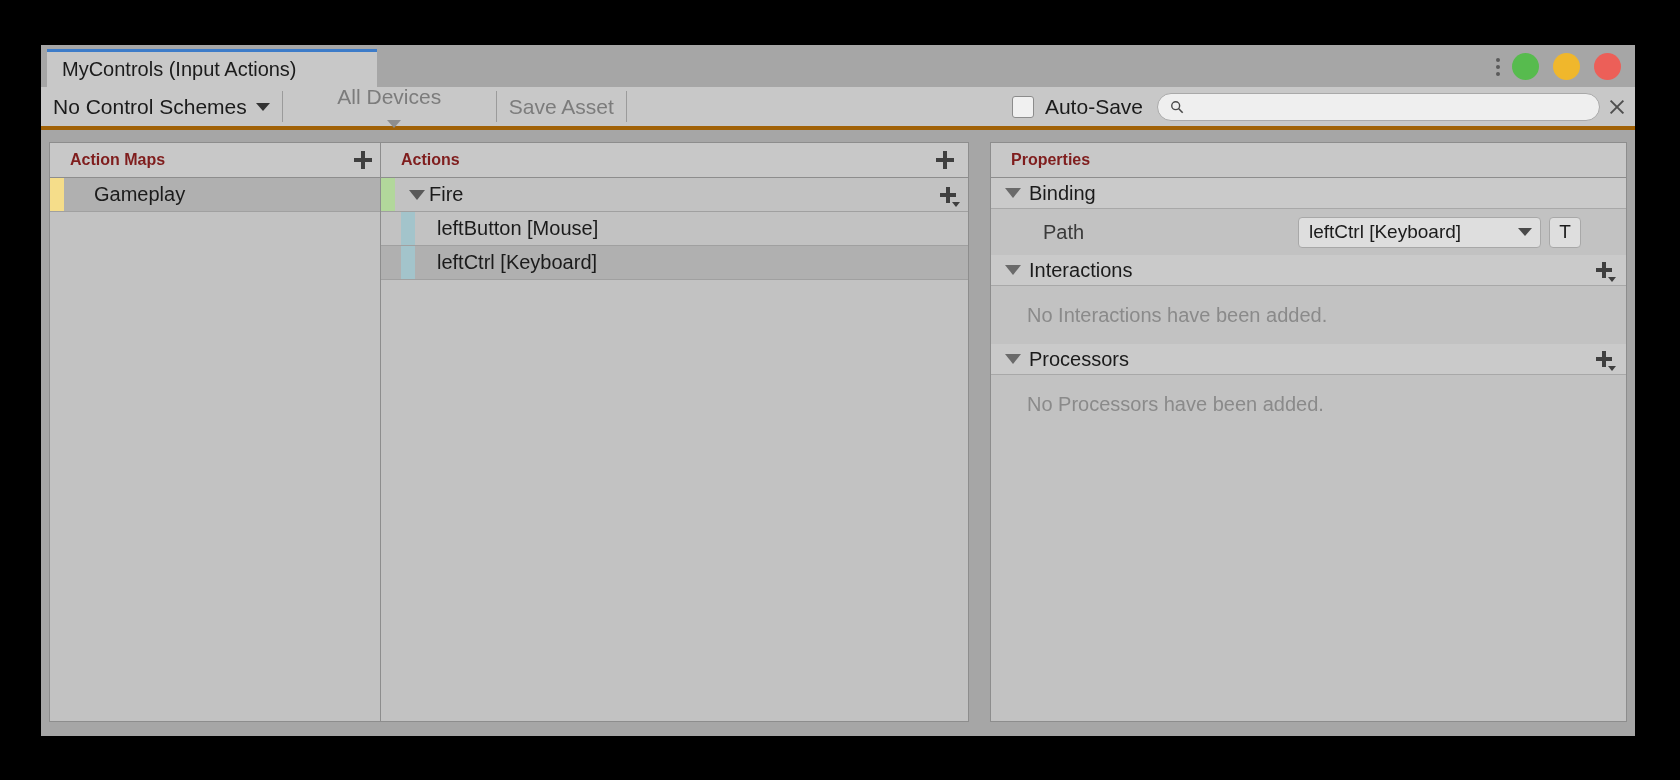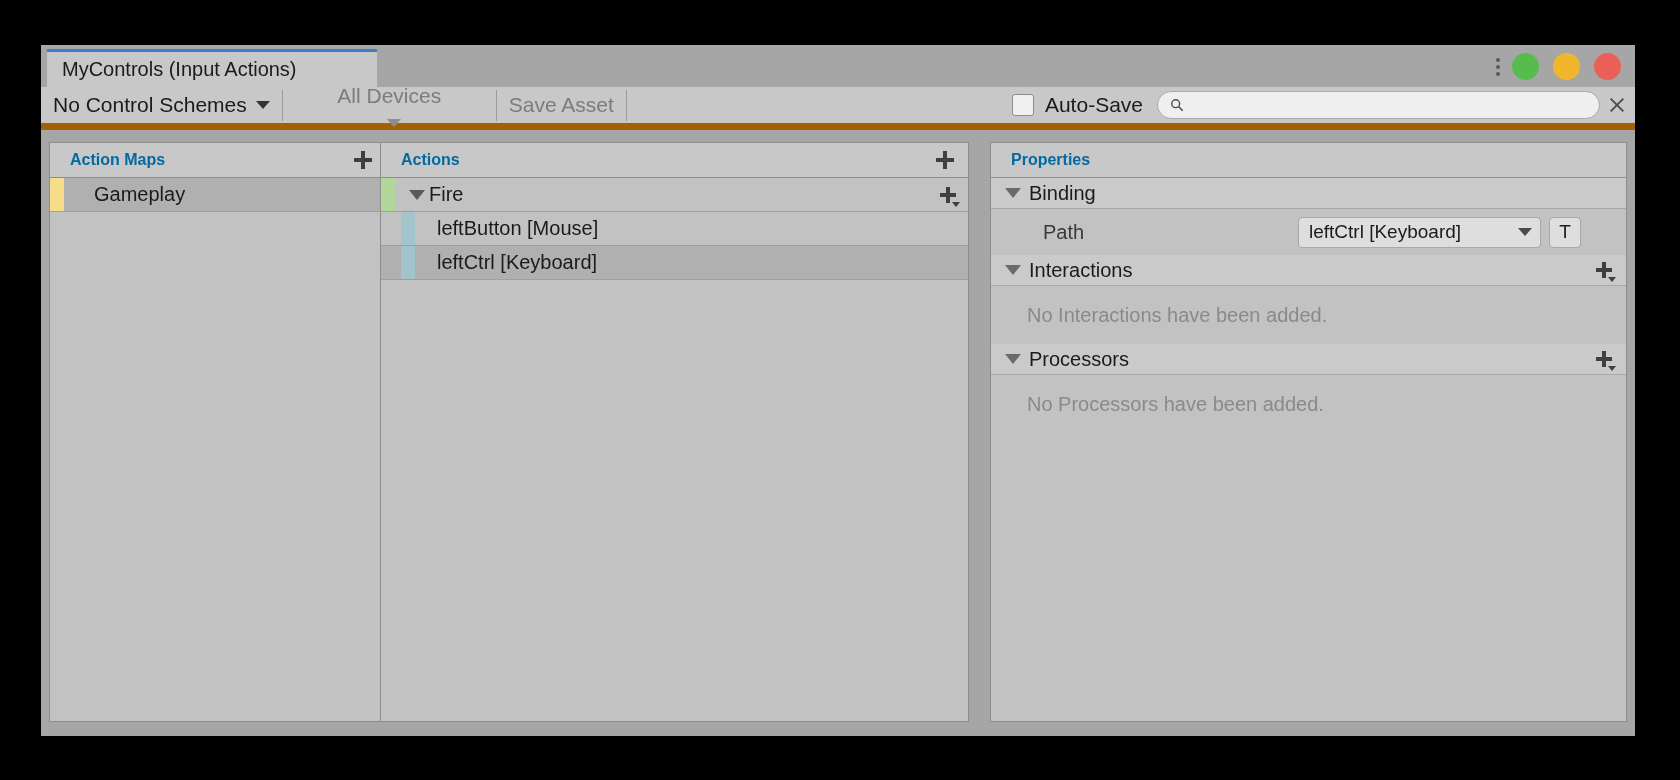--- a/index.html
+++ b/index.html
@@ -96,21 +96,21 @@
   .light.red    { background: #ec5f58; }
 
   
   .toolbar {
     position: absolute;
     left: 0;
     top: 42px;
     width: 100%;
     height: 43px;
     background: #c8c8c8;
-    border-bottom: 7px solid #a16207;
+    border-bottom: 4px solid #a16207;
     box-sizing: border-box;
     display: flex;
     align-items: center;
   }
 
   .tb-item {
     height: 43px;
     display: flex;
     align-items: center;
     box-sizing: border-box;
@@ -234,21 +234,21 @@
     border-bottom: 1px solid #8d8d8d;
     display: flex;
     align-items: center;
     justify-content: space-between;
     padding: 0 12px 0 20px;
     box-sizing: border-box;
   }
   .panel-title {
     font-size: 16px;
     font-weight: bold;
-    color: #0369a1;
+    color: #7f1d1d;
   }
 
   .plus-btn {
     position: relative;
     width: 22px;
     height: 22px;
     cursor: default;
   }
   .plus-btn::before, .plus-btn::after {
     content: "";

